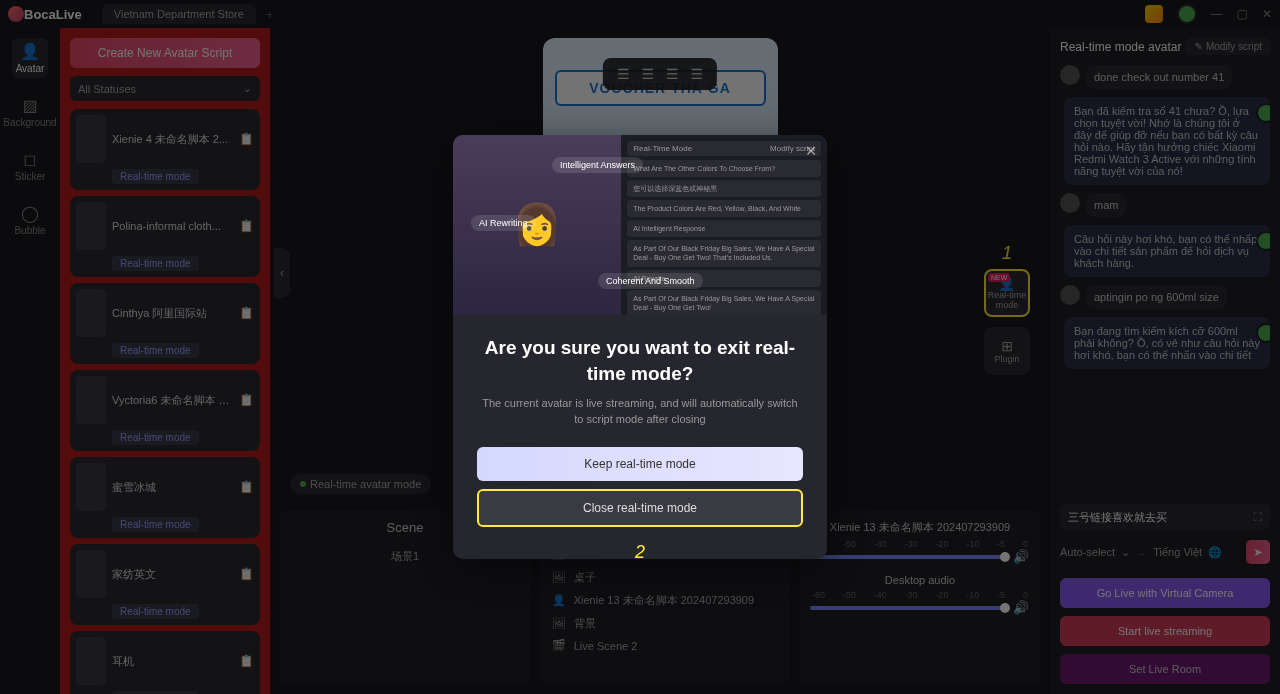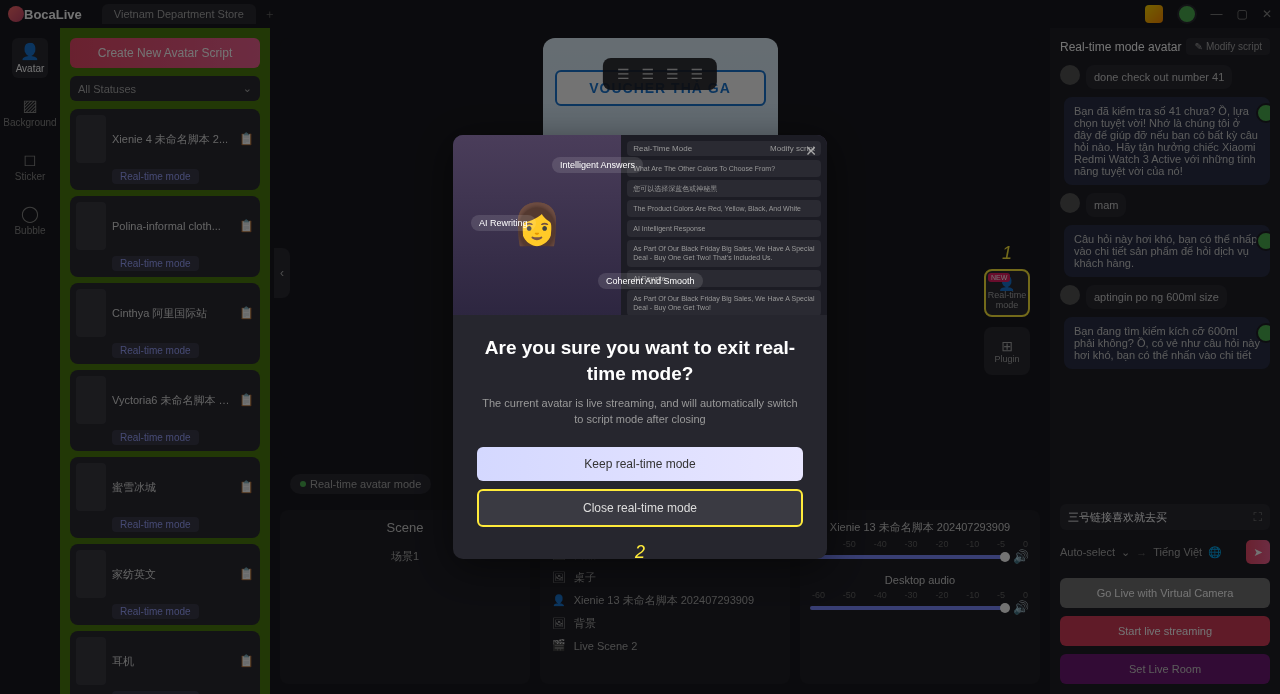--- a/index.html
+++ b/index.html
@@ -14,21 +14,21 @@
 .badge-gold { width: 18px; height: 18px; background: linear-gradient(135deg,#ffd700,#ff8c00); border-radius: 4px; }
 .avatar-circle { width: 20px; height: 20px; background: #4caf50; border-radius: 50%; border: 2px solid #2a2a32; }
 
 .main-layout { display: flex; height: calc(100% - 28px); }
 
 .left-rail { width: 60px; background: #1a1a1f; padding: 10px 0; display: flex; flex-direction: column; align-items: center; gap: 14px; }
 .rail-item { display: flex; flex-direction: column; align-items: center; gap: 2px; color: #888; font-size: 10px; cursor: pointer; padding: 4px; border-radius: 6px; }
 .rail-item.active { background: #2a2a32; color: #fff; }
 .rail-icon { font-size: 16px; }
 
-.script-panel { width: 210px; background: #4d7c0f; padding: 10px; overflow-y: auto; }
+.script-panel { width: 210px; background: #b91c1c; padding: 10px; overflow-y: auto; }
 .create-btn { width: 100%; background: linear-gradient(90deg,#e94b6a,#f06292); color: #fff; border: none; padding: 8px; border-radius: 6px; font-size: 12px; cursor: pointer; margin-bottom: 8px; }
 .status-filter { display: flex; justify-content: space-between; align-items: center; padding: 6px 8px; background: #2a2a32; border-radius: 6px; color: #aaa; font-size: 11px; margin-bottom: 8px; cursor: pointer; }
 .script-item { background: #2a2a32; border-radius: 8px; padding: 6px; margin-bottom: 6px; display: flex; flex-direction: column; gap: 6px; }
 .script-row { display: flex; align-items: center; gap: 6px; }
 .script-thumb { width: 30px; height: 48px; background: #3a3a42; border-radius: 4px; flex-shrink: 0; background-size: cover; background-position: center; }
 .script-title { font-size: 11px; color: #ddd; white-space: nowrap; overflow: hidden; text-overflow: ellipsis; flex: 1; }
 .clipboard-icon { color: #888; font-size: 12px; }
 .mode-tag { background: #3a3a4a; color: #9aa3ff; font-size: 10px; padding: 2px 8px; border-radius: 4px; width: fit-content; margin-left: 36px; }
 
 .center { flex: 1; display: flex; flex-direction: column; padding: 10px; gap: 10px; }
@@ -79,21 +79,21 @@
 .chat-out-av { width: 20px; height: 20px; border-radius: 50%; background: #4caf50; position: absolute; right: -6px; top: 6px; border: 2px solid #1f1f26; }
 
 .input-row { background: #2a2a32; border-radius: 6px; padding: 6px 8px; display: flex; align-items: center; gap: 6px; }
 .input-row input { flex: 1; background: transparent; border: none; color: #fff; font-size: 11px; outline: none; }
 .expand-ic { color: #888; cursor: pointer; }
 .opts-row { display: flex; align-items: center; gap: 6px; font-size: 11px; color: #aaa; }
 .send-btn { background: linear-gradient(90deg,#e94b6a,#f06292); width: 24px; height: 24px; border-radius: 5px; display: flex; align-items: center; justify-content: center; color: #fff; cursor: pointer; margin-left: auto; }
 
 .action-btns { display: flex; flex-direction: column; gap: 8px; margin-top: 4px; }
 .action-btn { padding: 9px; border-radius: 6px; border: none; font-size: 11px; cursor: pointer; }
-.btn-red { background: #737373; color: #fff; }
+.btn-red { background: #8b5cf6; color: #fff; }
 .btn-red2 { background: #d63c5a; color: #fff; }
 .btn-gray { background: #701a75; color: #ccc; }
 
 .modal-backdrop { position: absolute; inset: 0; background: rgba(0,0,0,0.55); display: flex; align-items: center; justify-content: center; z-index: 100; }
 .modal { width: 374px; background: #26262e; border-radius: 10px; overflow: hidden; box-shadow: 0 8px 40px rgba(0,0,0,0.5); position: relative; }
 .modal-close { position: absolute; top: 8px; right: 10px; color: #aaa; font-size: 14px; cursor: pointer; z-index: 2; }
 .modal-hero { height: 180px; background: linear-gradient(120deg,#2d2640,#3a2d4a); position: relative; overflow: hidden; display: flex; }
 .hero-avatar { width: 45%; background: linear-gradient(#4a3d5a,#2d2640); display: flex; align-items: center; justify-content: center; font-size: 40px; }
 .hero-feed { flex: 1; background: #1c1c24; padding: 6px; font-size: 7px; color: #999; }
 .hero-feed-header { display: flex; justify-content: space-between; padding: 3px 6px; background: #2a2a32; border-radius: 4px; margin-bottom: 4px; font-size: 8px; }

